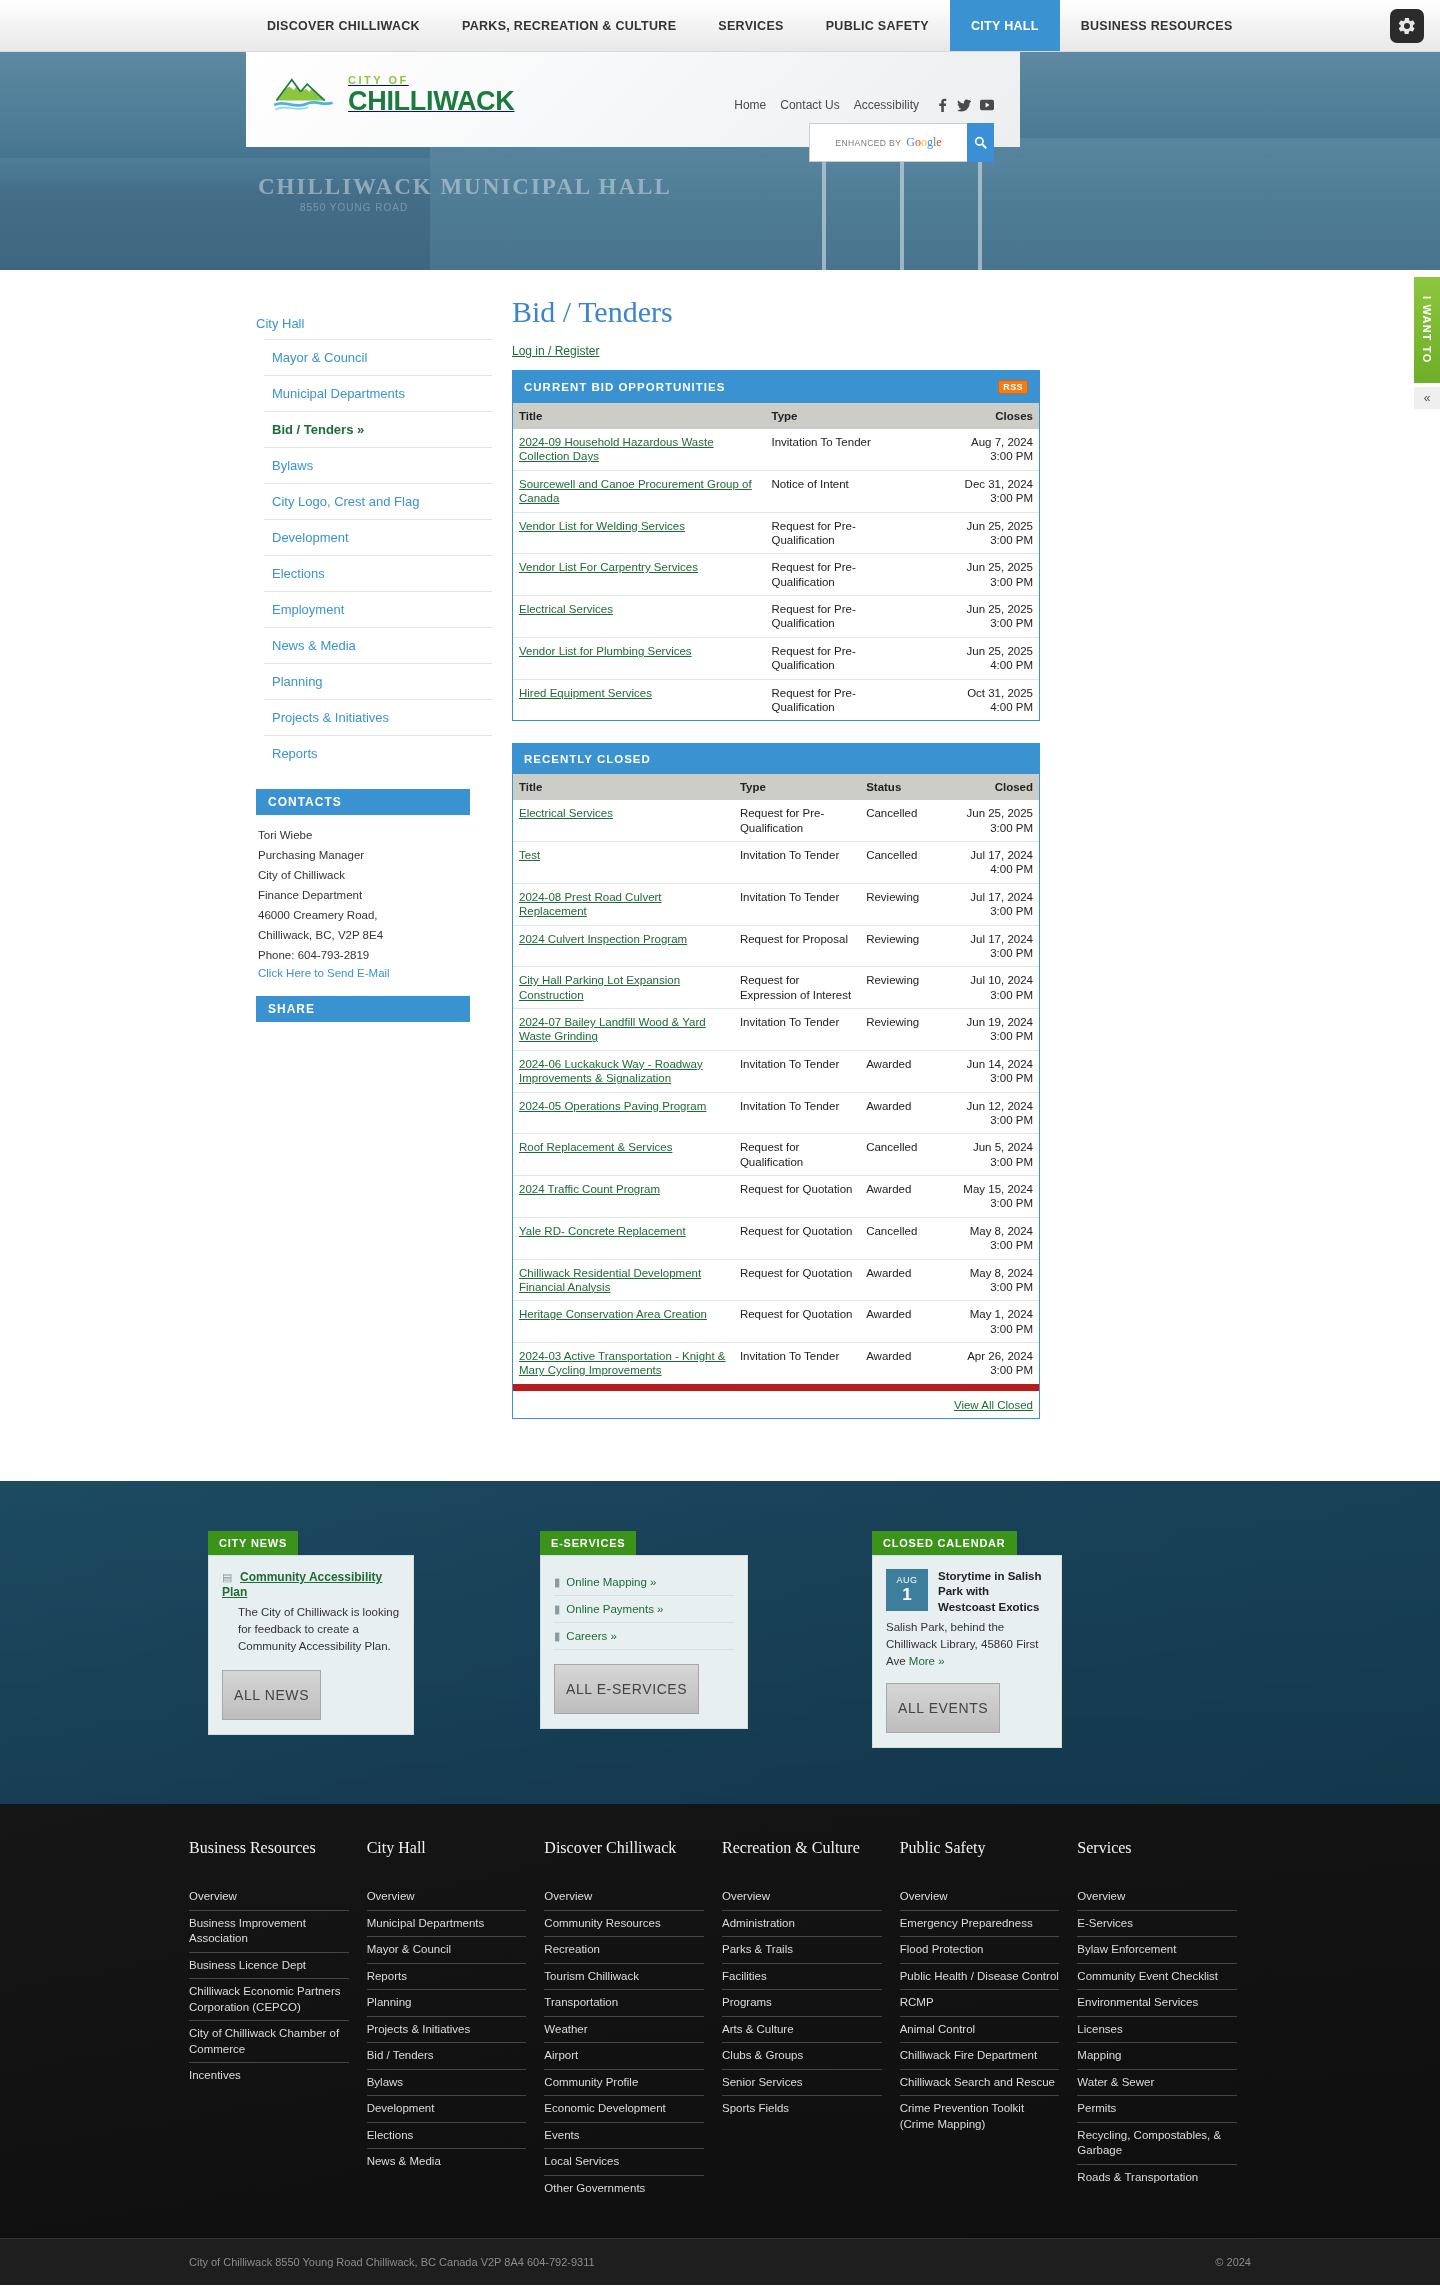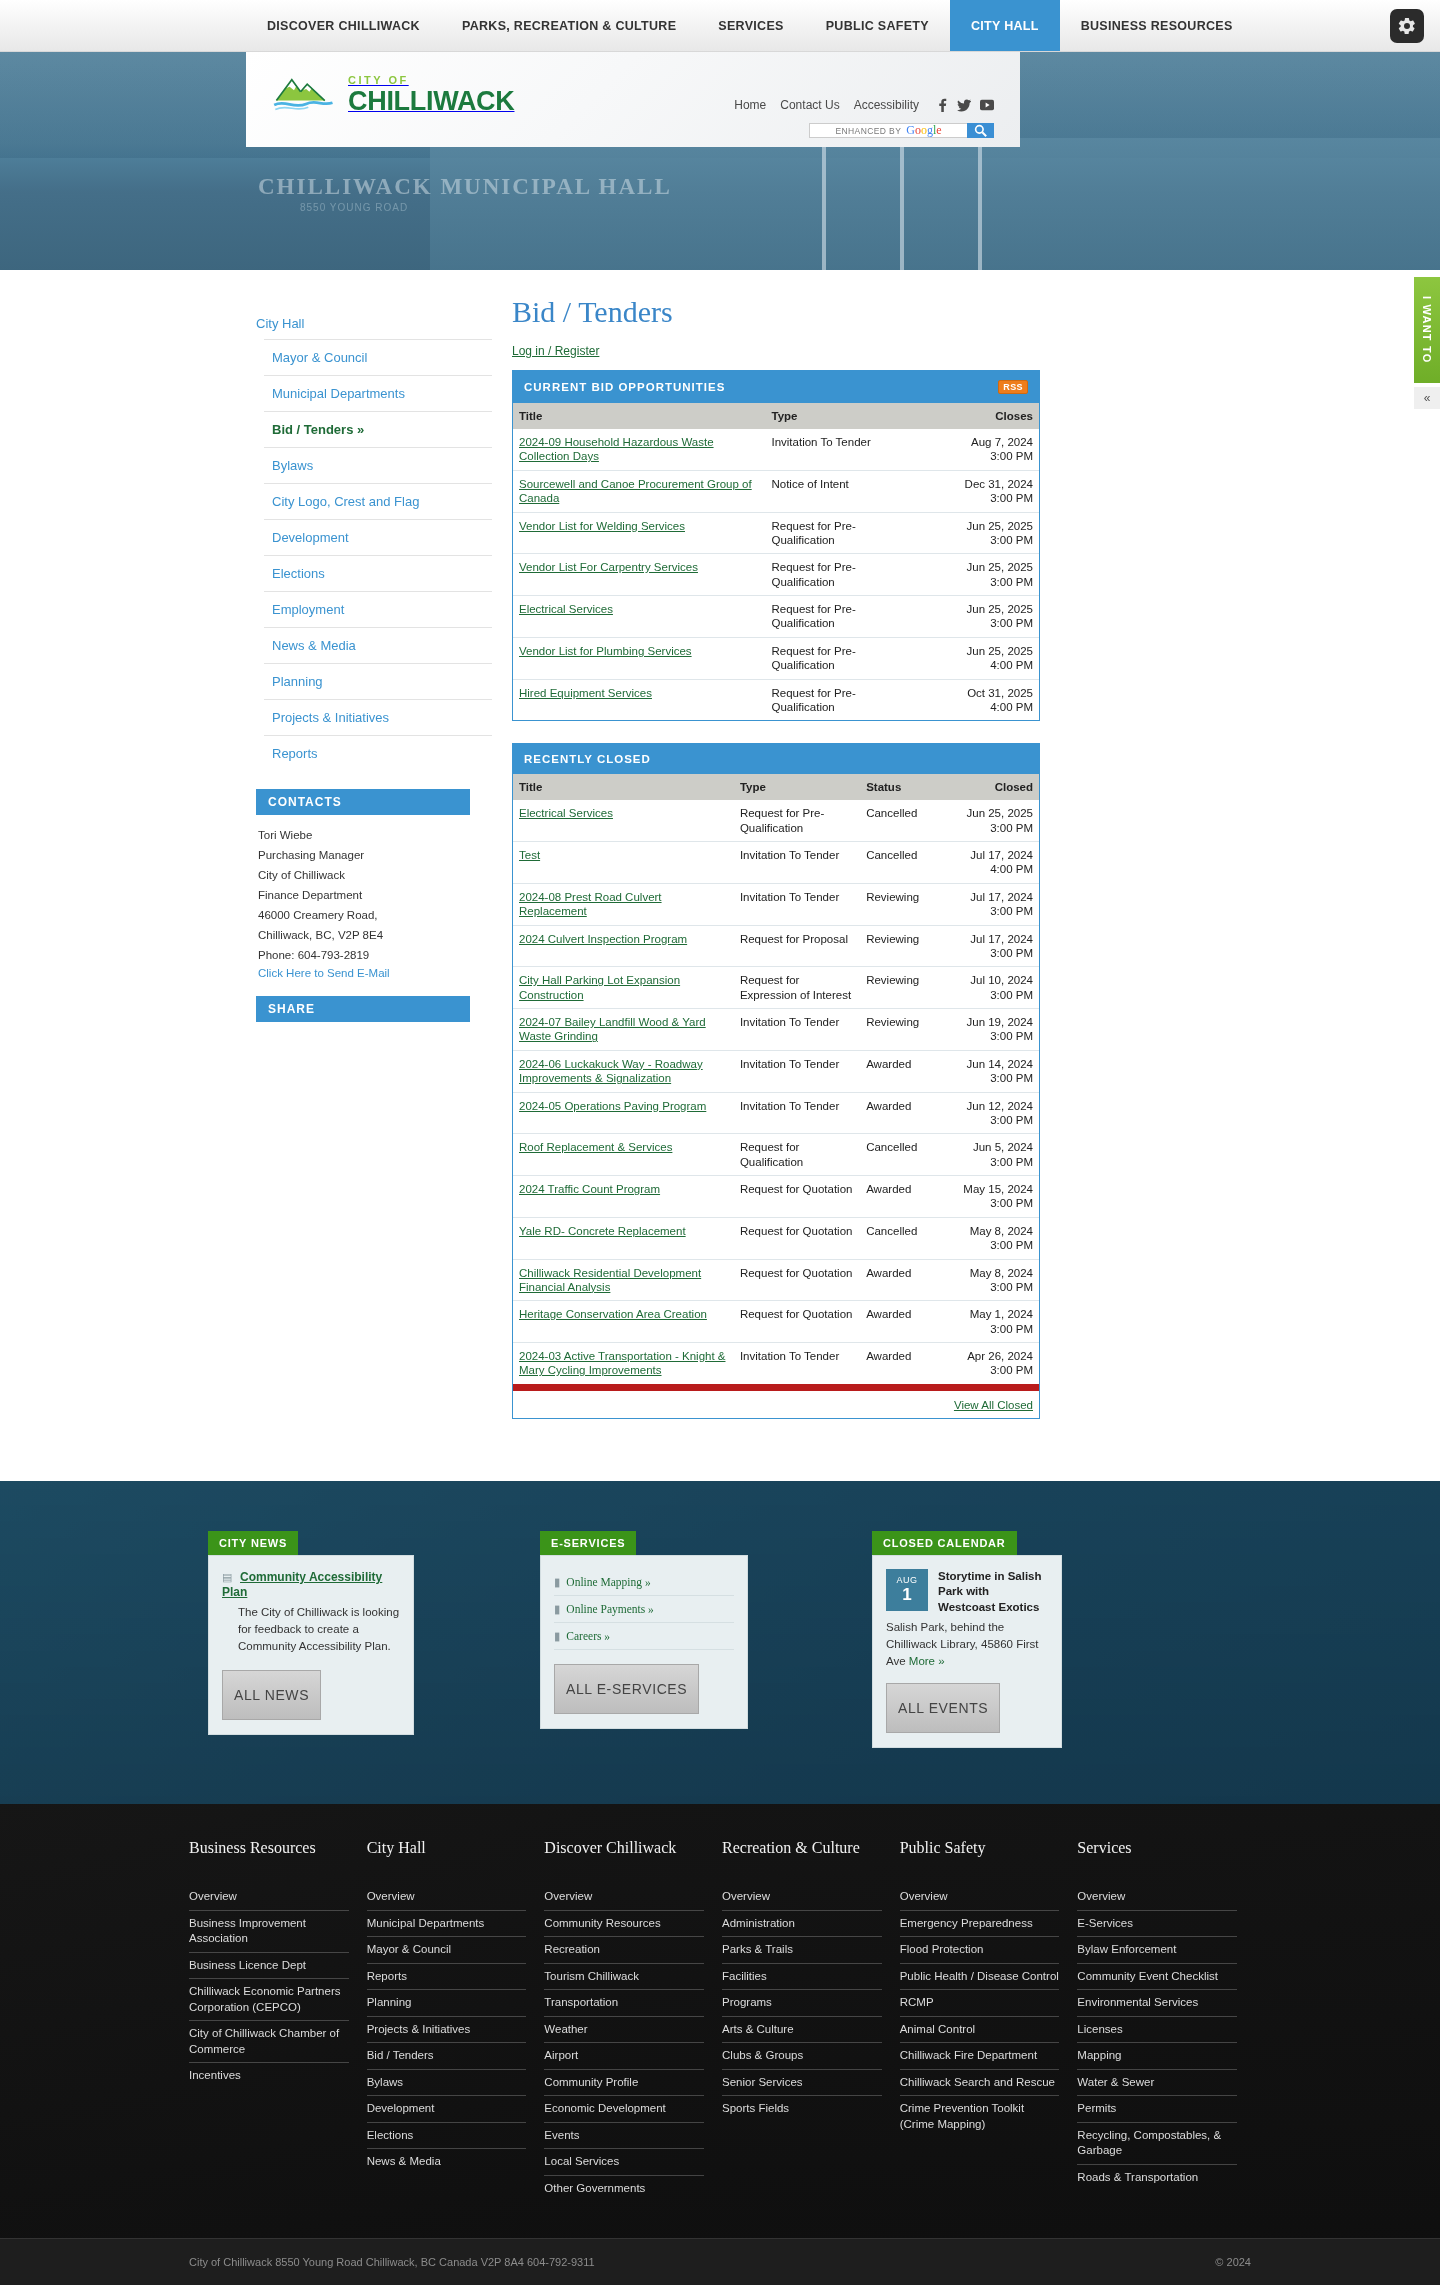--- a/index.html
+++ b/index.html
@@ -112,21 +112,21 @@
     margin-top: 28px;
   }
   .logo-txt-big {
     font-size: 27px; font-weight: bold; letter-spacing: -.3px; color: #1c7a3e;
     line-height: 1.05; font-family:"Liberation Sans", sans-serif;
   }
   .util { position:absolute; right: 26px; top: 46px; display:flex; align-items:center; gap:14px;}
   .util a { font-size: 12px; color:#4a4a4a; text-decoration:none; cursor:pointer;}
   .social { display:flex; gap:9px; align-items:center; margin-left:4px;}
   .social span { color:#4a4a4a; cursor:pointer; display:flex; }
-  .searchrow { position:absolute; right:26px; top:71px; display:flex; height:15px;}
+  .searchrow { position:absolute; right:26px; top:71px; display:flex; height:39px;}
   .searchbox {
     width: 158px; background:#fff; border:1px solid #ccc; border-right:none;
     display:flex; align-items:center; justify-content:center;
   }
   .g-enh { font-size:8.5px; letter-spacing:.4px; color:#7a7a7a; text-transform:uppercase;}
   .g-logo { font-size:12px; margin-left:5px; font-family:"Liberation Serif",serif;}
   .g-b{color:#4285F4}.g-r{color:#EA4335}.g-y{color:#FBBC05}.g-g{color:#34A853}
   .searchbtn {
     width: 27px; background:#3b8fd4; border:1px solid #3b8fd4;
     display:flex;align-items:center;justify-content:center;cursor:pointer;
@@ -227,21 +227,21 @@
   .wbody { background:#e8eff1; border:1px solid #d2dde0; padding: 13px 13px 14px 13px; min-height:118px; position:relative;}
   .news-title { color:#1f6b37; font-size:12px; font-weight:bold; text-decoration:underline; cursor:pointer;}
   .news-body { font-size:11.5px; color:#333; line-height:1.5; margin-top:5px; padding-left:16px;}
   .doc-icon { color:#8a9aa0; font-size:11px; margin-right:4px;}
   .btn-grey {
     display:inline-block; margin-top:14px; background: linear-gradient(to bottom,#d6d6d6,#bdbdbd);
     border:1px solid #a8a8a8; color:#444; font-size:14px; letter-spacing:.6px;
     padding:16px 11px; cursor:pointer;
   }
   .eslist { list-style:none; }
-  .eslist li { border-bottom:1px solid #d5dfe2; padding: 6px 0; font-size:11.5px;font-family:Liberation Serif, serif;}
+  .eslist li { border-bottom:1px solid #d5dfe2; padding: 6px 0; font-size:11.5px;}
   .eslist li:last-child{border-bottom:1px solid #d5dfe2;}
   .eslist a { color:#1f6b37; text-decoration:none; cursor:pointer;}
   .pin { color:#8a9aa0; margin-right:6px;}
   .event-row { display:flex; gap:10px; }
   .event-date {
     width:42px;height:42px;background:#3d7e9c;color:#fff;flex:0 0 42px;
     display:flex;flex-direction:column;align-items:center;justify-content:center;line-height:1;
   }
   .event-date .m { font-size:9px; letter-spacing:.5px;}
   .event-date .d { font-size:17px; font-weight:bold; margin-top:1px;}

